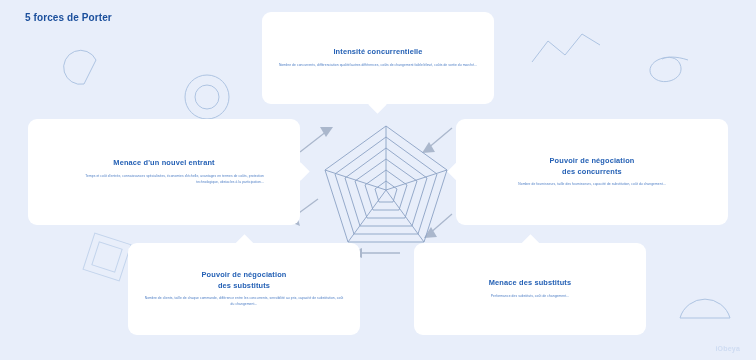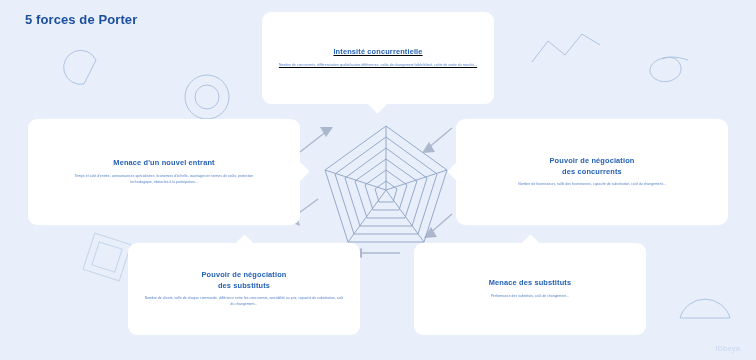--- a/index.html
+++ b/index.html
@@ -16,21 +16,21 @@
     width: 756px;
     height: 360px;
     background: #e8eefa;
     overflow: hidden;
   }
   
   #board-title {
     position: absolute;
     left: 25px;
     top: 12px;
-    font-size: 13px;
+    font-size: 10px;
     font-weight: bold;
     color: #1b4f9c;
     letter-spacing: 0.1px;
     z-index: 12;
   }
   
   .doodle {
     position: absolute;
     z-index: 1;
     pointer-events: none;
@@ -77,22 +77,22 @@
   
   .nub {
     position: absolute;
     width: 13px;
     height: 13px;
     background: #ffffff;
     transform: rotate(45deg);
     z-index: 4;
   }
   
-  #card-rivalry  { left: 262px; top:  12px; width: 232px; height: 92px; text-decoration: underline; }
-  #card-entrant  { left:  28px; top: 119px; width: 272px; height: 106px; }
+  #card-rivalry  { left: 262px; top:  12px; width: 232px; height: 92px; }
+  #card-entrant  { left:  28px; top: 119px; width: 272px; height: 106px; text-align: right; }
   #card-supplier { left: 456px; top: 119px; width: 272px; height: 106px; }
   #card-buyer    { left: 128px; top: 243px; width: 232px; height: 92px; }
   #card-subst    { left: 414px; top: 243px; width: 232px; height: 92px; text-align: right; }
 
   
   #nub-rivalry  { left: 371px; top:  98px; }  
   #nub-entrant  { left: 294px; top: 165px; }  
   #nub-supplier { left: 450px; top: 165px; }  
   #nub-buyer    { left: 238px; top: 237px; }  
   #nub-subst    { left: 524px; top: 237px; }  

